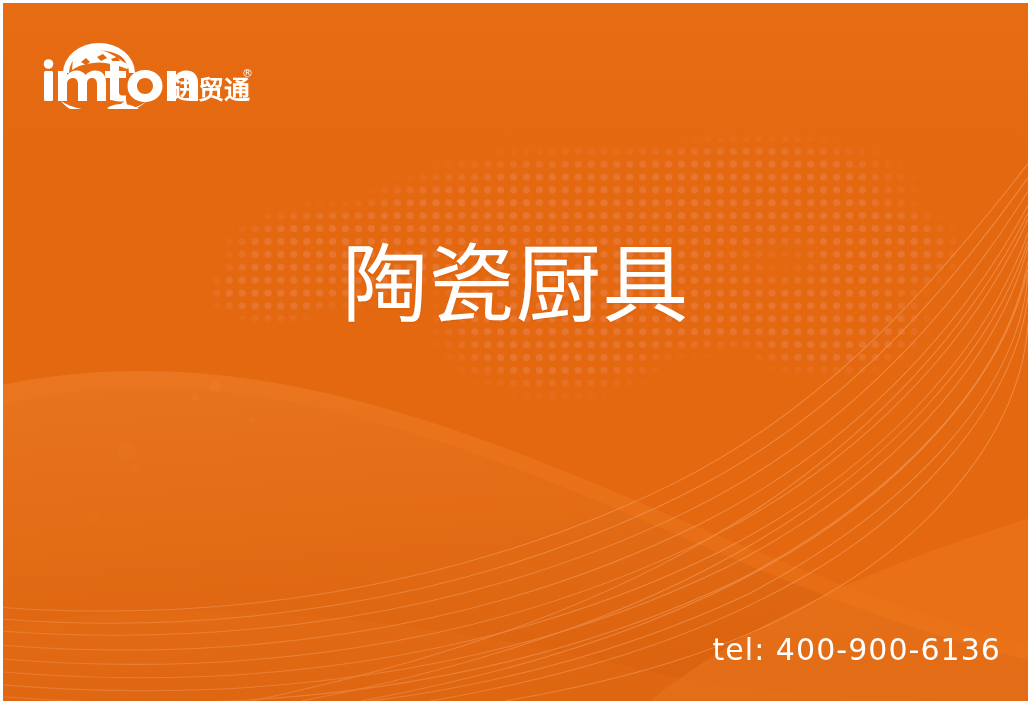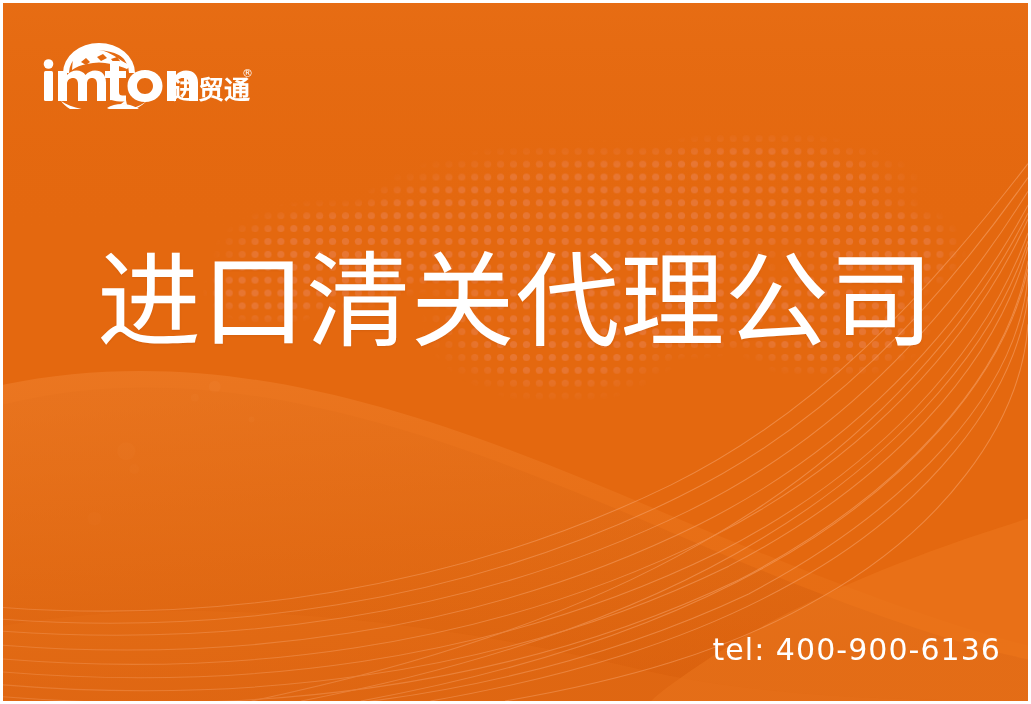--- a/index.html
+++ b/index.html
@@ -229,18 +229,18 @@
 
       <g>
         <path d="M70,77 C76,73 85,72 93,74 C97,75 100,77 102,78
                  C98,79 93,80 88,80 C81,80.5 74,79.5 70,77 Z" fill="#FFFFFF"></path>
         <path d="M84,73 L89,69 L90,74 Z" fill="#FFFFFF"></path>
       </g>
     </svg>
   </div>
 
   <div class="headline">
-    <span class="headline-line headline-line-2">进口清关代理公司</span>
+    <span class="headline-line headline-line-1">陶瓷厨具</span>
   </div>
 
   <div class="phone">tel: 400-900-6136</div>
 
 </div>
 
 </body></html>

